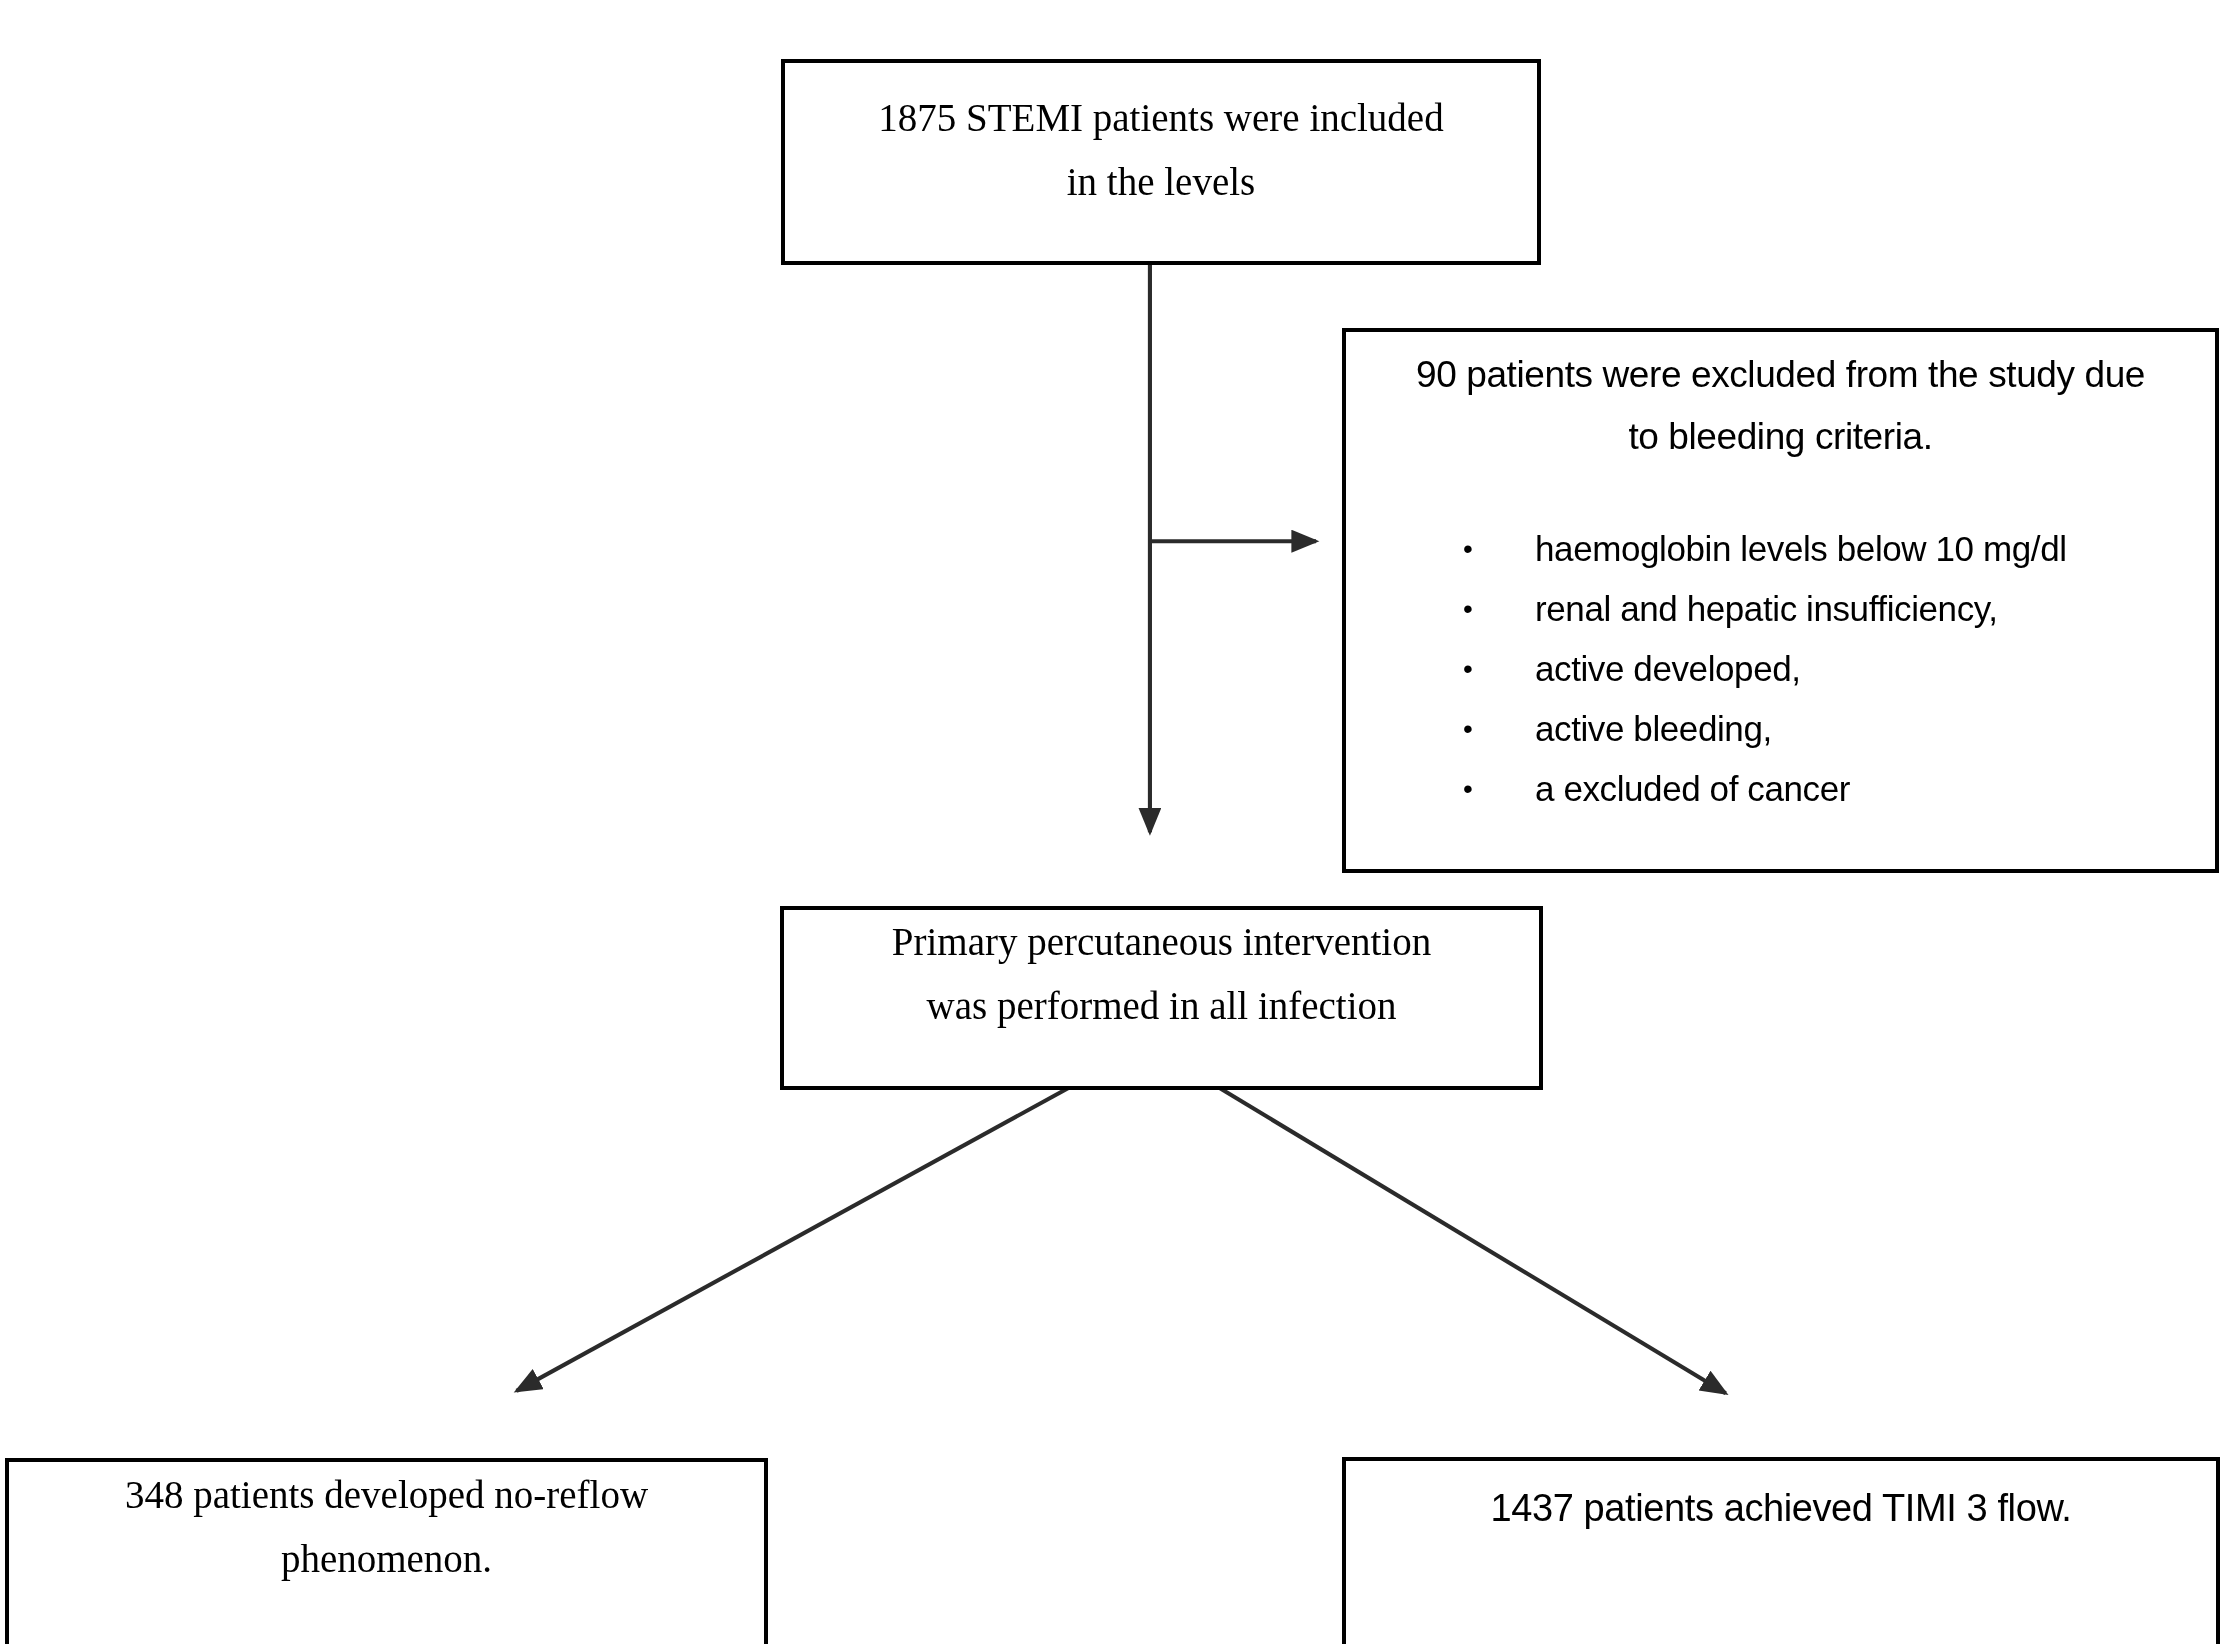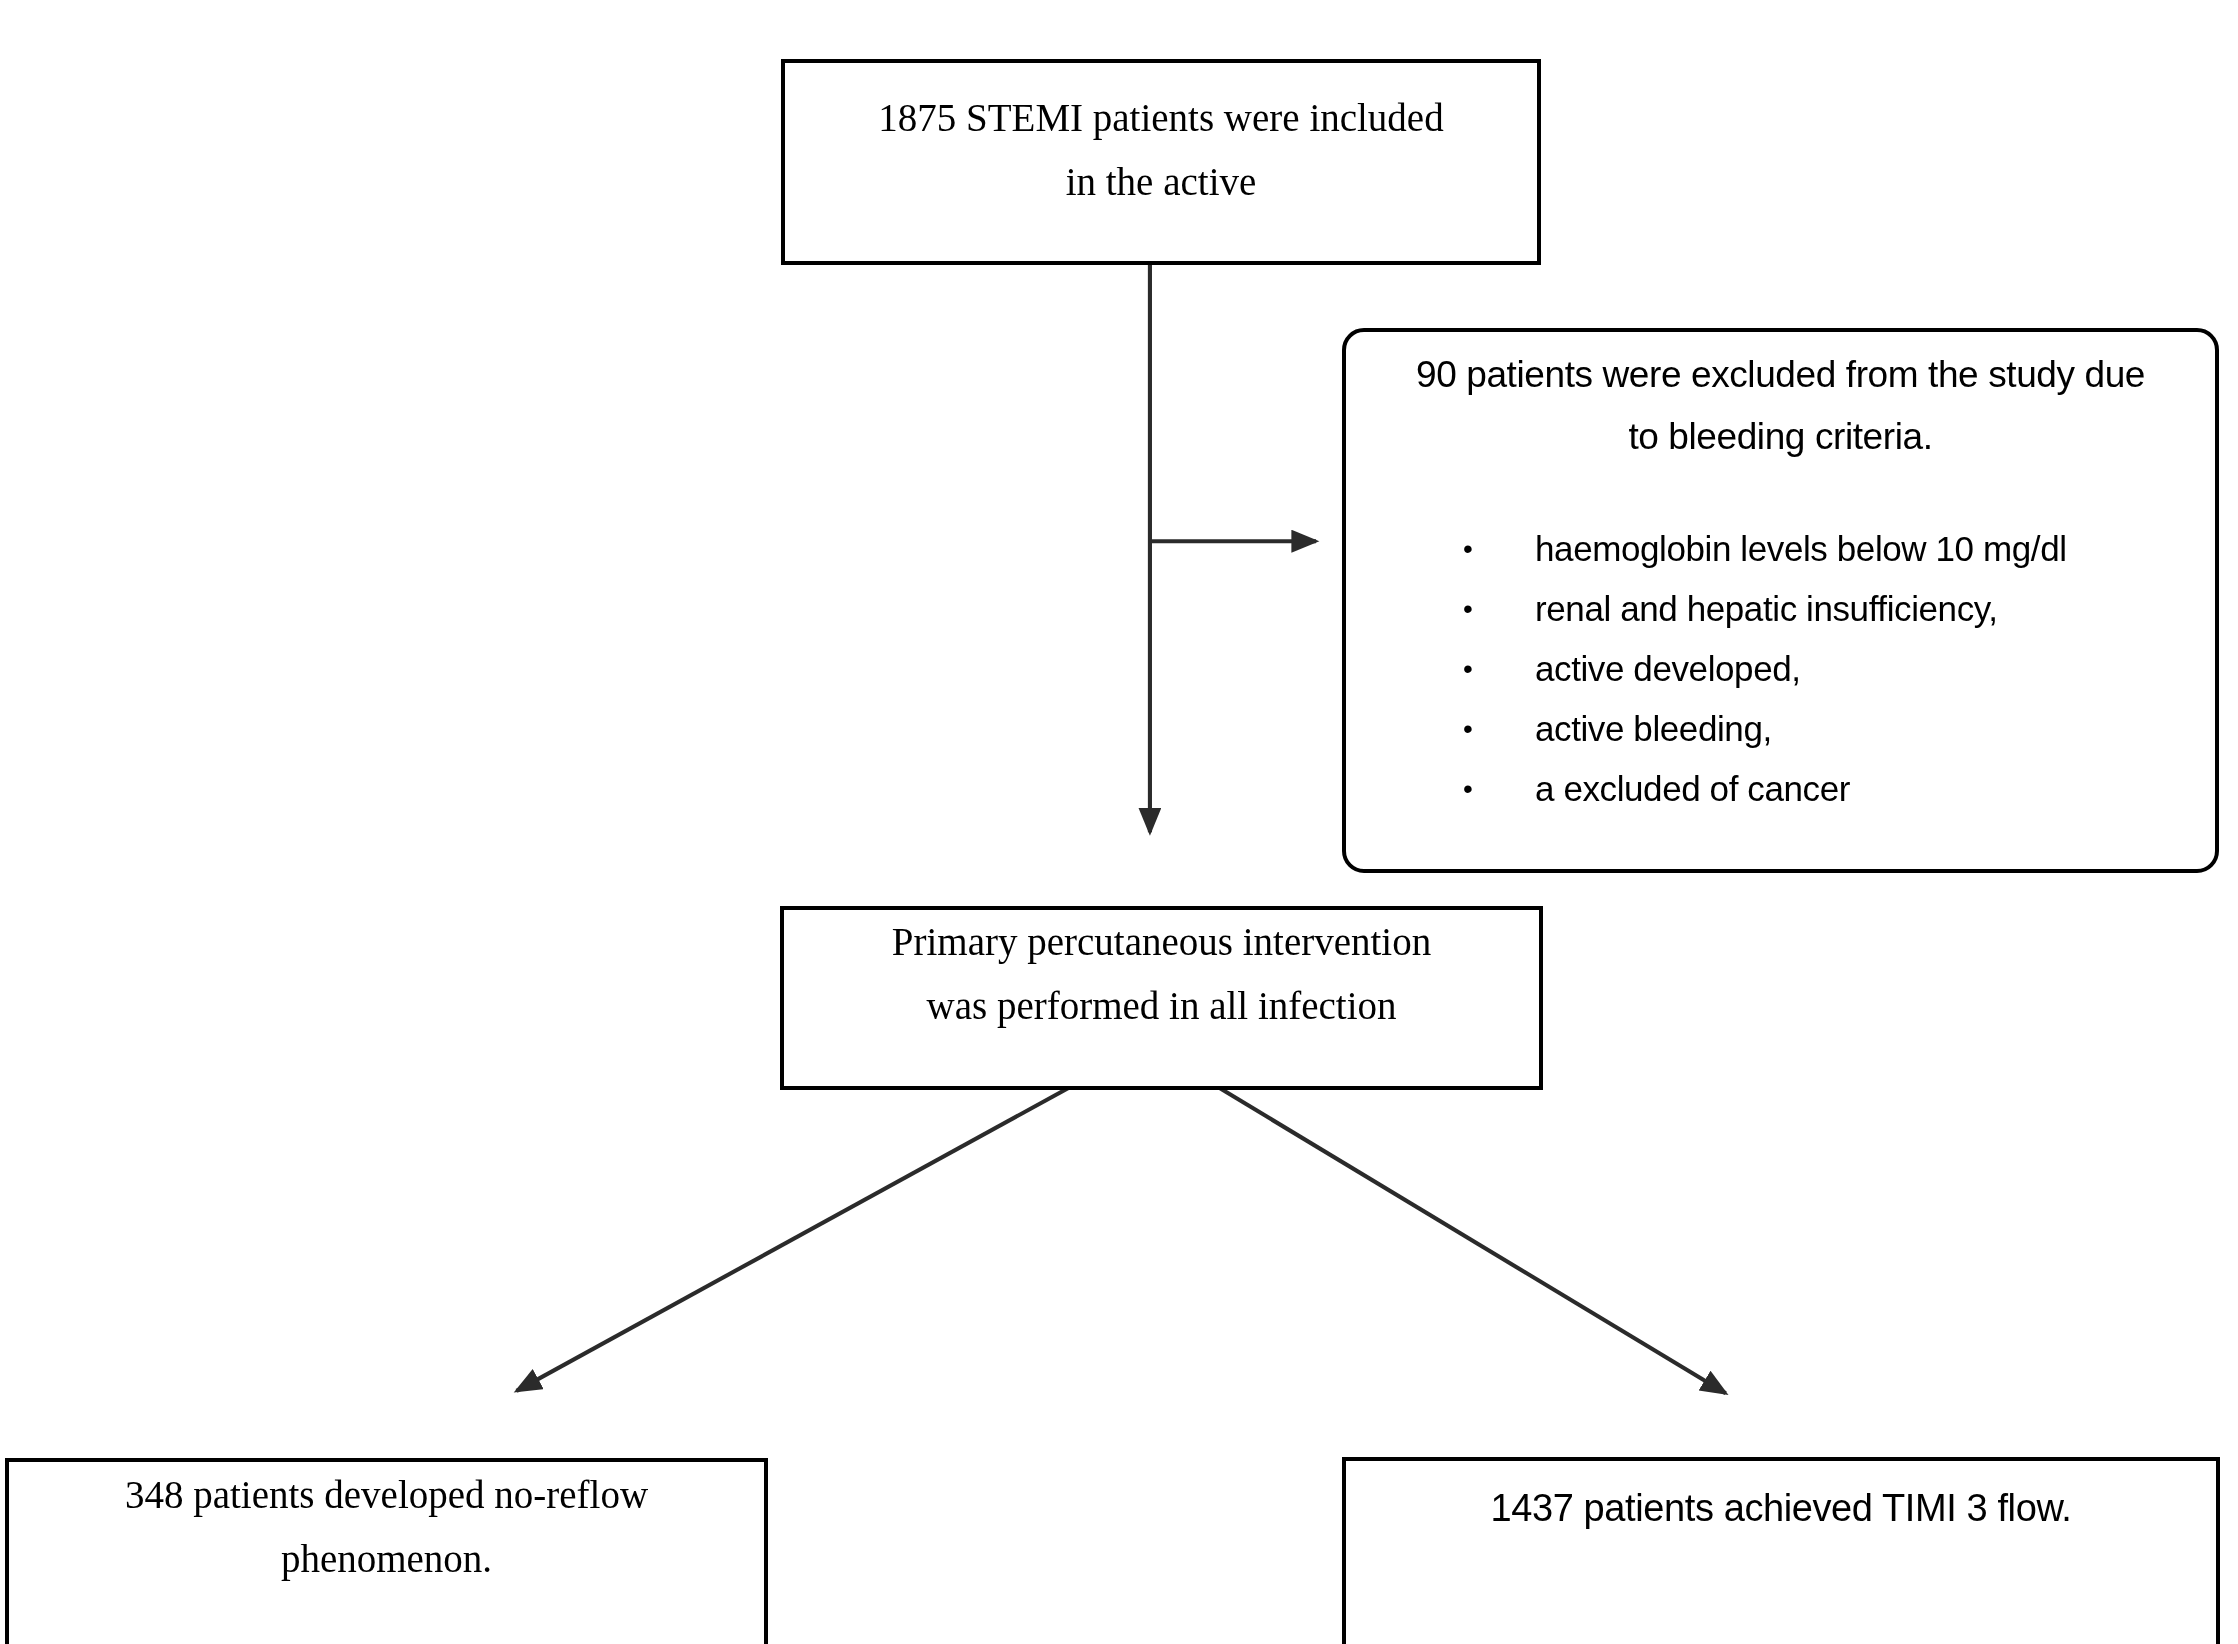--- a/index.html
+++ b/index.html
@@ -25,21 +25,21 @@
     position:absolute;
     box-sizing:border-box;
     border:4.1px solid var(--box-border);
     background:var(--background);
     text-align:center;
     margin-top:47px;
   }
   .serif-box{font-family:"Liberation Serif", serif;font-size:39px;line-height:64px;}
   .sans-box{font-family:"Liberation Sans", sans-serif;letter-spacing:-0.4px;}
   #box-included   {left:781px;  top:11.5px;   width:760px;  height:206px; padding-top:23px;}
-  #box-excluded   {left:1342px; top:281px;  width:877px; height:545px; font-size:37px;border-radius:22px;}
+  #box-excluded   {left:1342px; top:281px;  width:877px; height:545px; font-size:37px;}
   #box-intervention{left:780px; top:859px; width:763px;  height:184px; }
   #box-no-reflow  {left:5px;   top:1411px; width:763px;  height:207px; padding-top:1px;text-align:center;}
   #box-timi       {left:1342px; top:1410px; width:878px; height:208px; font-size:38px; line-height:58px; padding-top:18px;}
   .excl-heading{line-height:62px;padding-top:11.5px;}
   .bullet-list{margin-top:51px;text-align:left;font-size:35px;}
   .bullet-row{height:60px;display:flex;align-items:center;padding-left:117px;}
   .bullet-marker{width:72px;font-size:28px;flex:0 0 72px;}
   .bullet-text{white-space:nowrap;}
 </style>
 </head>
@@ -54,21 +54,21 @@
       </marker>
     </defs>
     <line x1="1398" y1="266" x2="1398" y2="1012" marker-end="url(#arrow)"></line>
     <line x1="1398" y1="658" x2="1600" y2="658" marker-end="url(#arrow)"></line>
     <line x1="1395" y1="1270" x2="628" y2="1691" marker-end="url(#arrow)"></line>
     <line x1="1395" y1="1270" x2="2098" y2="1694" marker-end="url(#arrow)"></line>
   </svg>
 
   <div class="box serif-box" id="box-included">
     <div>1875 STEMI patients were included</div>
-    <div>in the active</div>
+    <div>in the levels</div>
   </div>
 
   <div class="box sans-box" id="box-excluded">
     <div class="excl-heading">
       <div>90 patients were excluded from the study due</div>
       <div>to bleeding criteria.</div>
     </div>
     <div class="bullet-list">
       <div class="bullet-row">
         <span class="bullet-marker">•</span>

